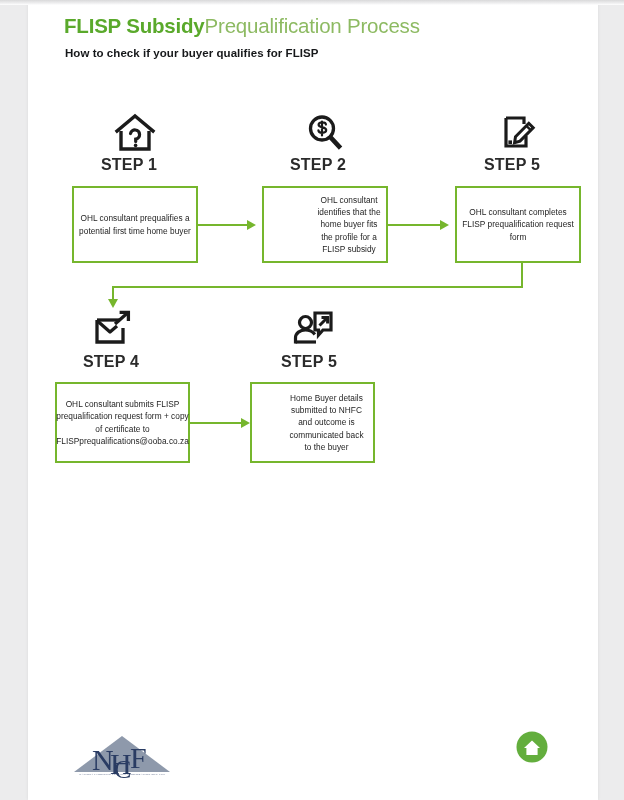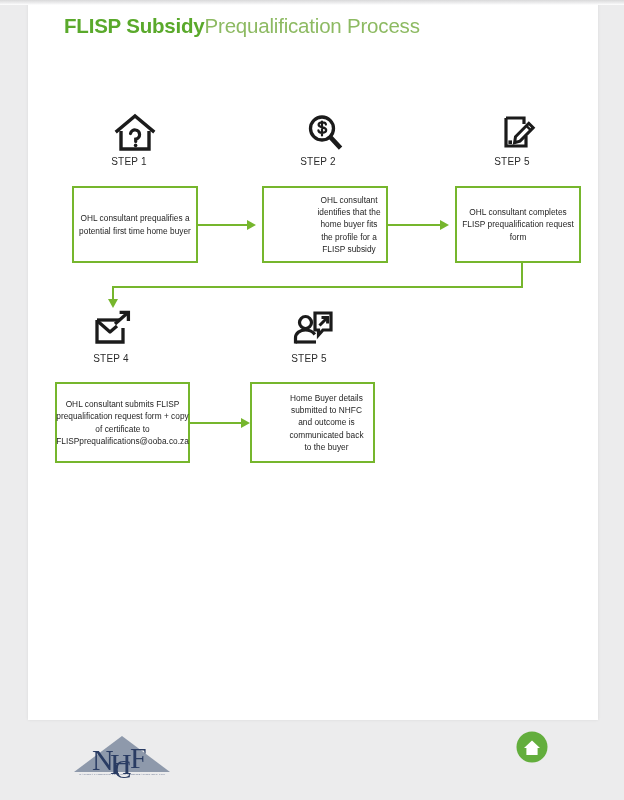--- a/index.html
+++ b/index.html
@@ -3,21 +3,21 @@
 <meta charset="utf-8">
 <style>
   html,body{margin:0;padding:0;}
   body{
     width:624px;height:800px;
     background:#ececed;
     font-family:"Liberation Sans","DejaVu Sans",sans-serif;
     overflow:hidden;
   }
   .page{
-    position:absolute;left:28px;top:0;width:570px;height:720px;
+    position:absolute;left:28px;top:0;width:570px;height:800px;
     background:#ffffff;
     box-shadow:0 0 3px rgba(0,0,0,.08);
   }
   .topshade{
     position:absolute;left:0;top:0;width:624px;height:5px;
     background:linear-gradient(to bottom,#d9d9da,#f2f2f3 70%,#ffffff);
     pointer-events:none;
   }
 
   
@@ -38,21 +38,21 @@
   .node{position:absolute;}
 
   .icon{
     position:absolute;width:56px;height:46px;
     display:flex;align-items:flex-end;justify-content:center;
   }
   .icon svg{display:block;}
 
   .steplabel{
     position:absolute;width:120px;text-align:center;
-    font-size:10px;color:#2b2b2b;font-weight:normal;letter-spacing:.2px;
+    font-size:16px;color:#2b2b2b;font-weight:bold;letter-spacing:.2px;
   }
 
   .box{
     position:absolute;
     border:2.2px solid #76b62d;
     background:#fff;
     display:flex;align-items:center;justify-content:center;
     box-sizing:border-box;
   }
   .box p{
@@ -95,20 +95,21 @@
   .ooba-word .o2{color:#a8adaa;font-weight:normal;}
 </style>
 </head>
 <body>
 
 <div class="page">
 
   <div class="title">
     <span class="t-strong">FLISP Subsidy</span><span class="t-light">Prequalification Process</span>
   </div>
+  <div class="subtitle">How to check if your buyer qualifies for FLISP</div>
 
   <div class="flow">
 
     <div class="conn" style="left:170px;top:224px;width:50px;height:2.4px;"></div>
     <div class="arrowhead arrow-right" style="left:219px;top:219.5px;"></div>
 
     <div class="conn" style="left:360px;top:224px;width:53px;height:2.4px;"></div>
     <div class="arrowhead arrow-right" style="left:412px;top:219.5px;"></div>
 
     <div class="conn" style="left:493px;top:262px;width:2.4px;height:26px;"></div>

